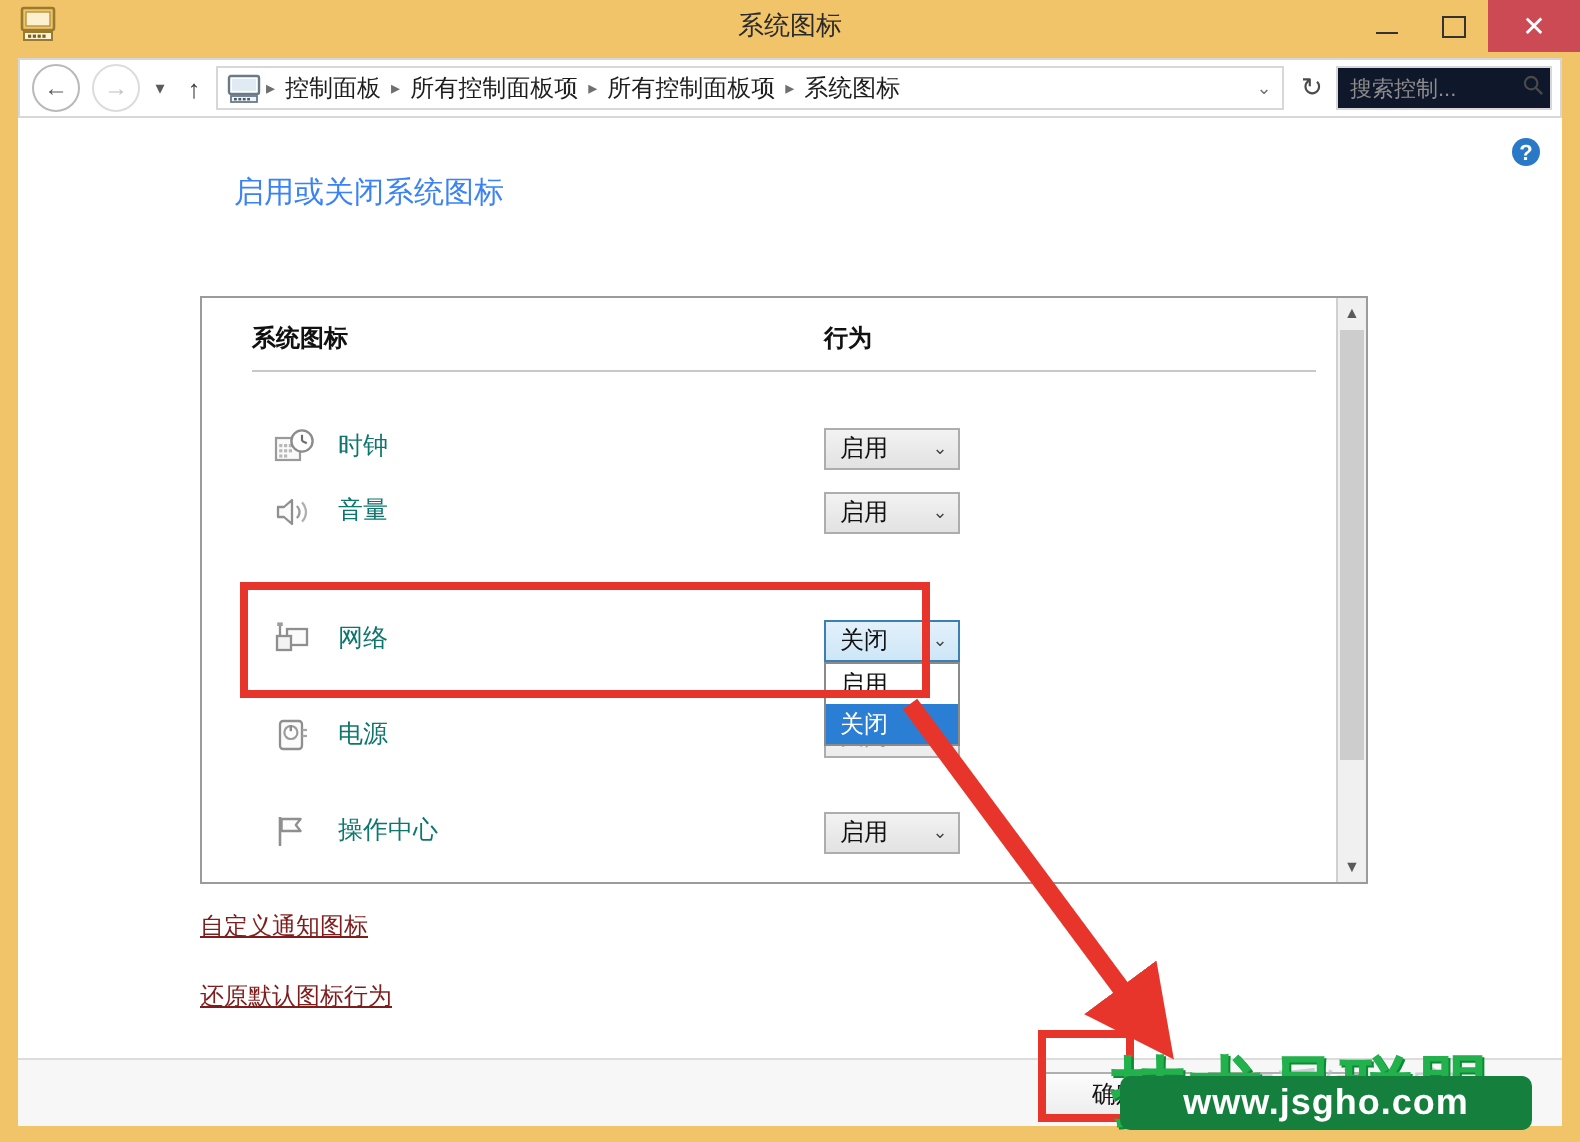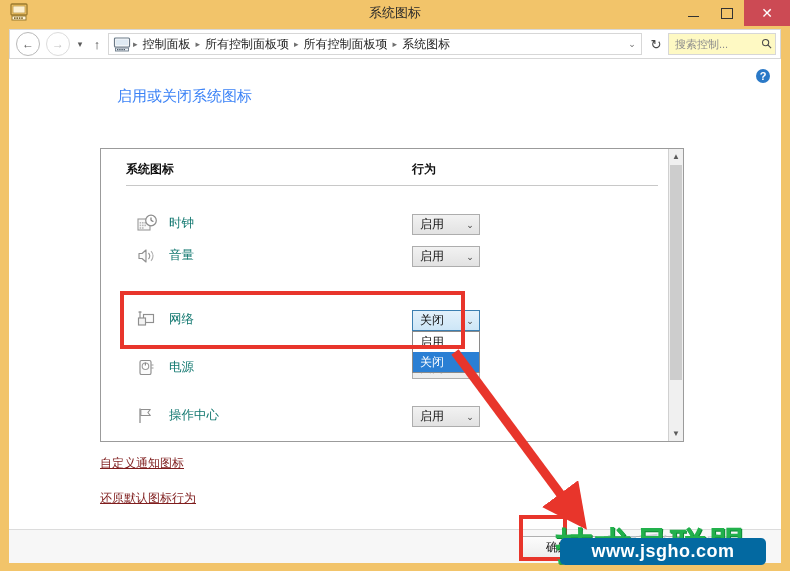--- a/index.html
+++ b/index.html
@@ -59,21 +59,21 @@
   .crumb{
     font-size:12px;color:#1d1d1d;white-space:nowrap;padding:0 3px;
   }
   .crumb-sep{font-size:9px;color:#6f6f6f;padding:0 2px;}
   .crumb-spacer{flex:1;}
   .crumb-down{width:18px;text-align:center;font-size:9px;color:#6f6f6f;}
   .refresh{
     width:24px;text-align:center;font-size:13px;color:#4a4a4a;flex:none;
   }
   .searchbox{
-    width:108px;height:22px;border:1px solid #d7d7d7;background:#fef9c3;flex:none;
+    width:108px;height:22px;border:1px solid #d7d7d7;background:#0f172a;flex:none;
     margin-right:4px;display:flex;align-items:center;box-sizing:border-box;
   }
   .searchbox span.ph{font-size:11px;color:#8d8d8d;padding-left:6px;flex:1;white-space:nowrap;overflow:hidden;}
   .search-glyph{width:18px;text-align:center;font-size:11px;color:#4a4a4a;}
 
   
   .content{
     position:absolute;left:9px;top:59px;width:772px;height:503px;
     background:#ffffff;box-sizing:border-box;
   }
@@ -154,21 +154,21 @@
 
   
   .wm{position:absolute;z-index:70;pointer-events:none;}
   .wm-main{
     left:556px;top:497px;font-size:37px;font-weight:bold;color:#22b14c;
     letter-spacing:1px;white-space:nowrap;
     text-shadow:1px 1px 0 #0d8a35;
     margin-top:24px;
   }
   .wm-url{
-    left:560px;top:538px;width:206px;height:27px;background:#0369a1;border-radius:5px;
+    left:560px;top:538px;width:206px;height:27px;background:#15803d;border-radius:5px;
     color:#fff;font-size:18px;font-weight:bold;display:flex;align-items:center;
     justify-content:center;letter-spacing:0.5px;
   }
   .wm-ghost{
     left:585px;top:530px;font-size:23px;color:#b9c4cc;white-space:nowrap;opacity:.75;
   }
 </style>
 </head>
 <body>
 

